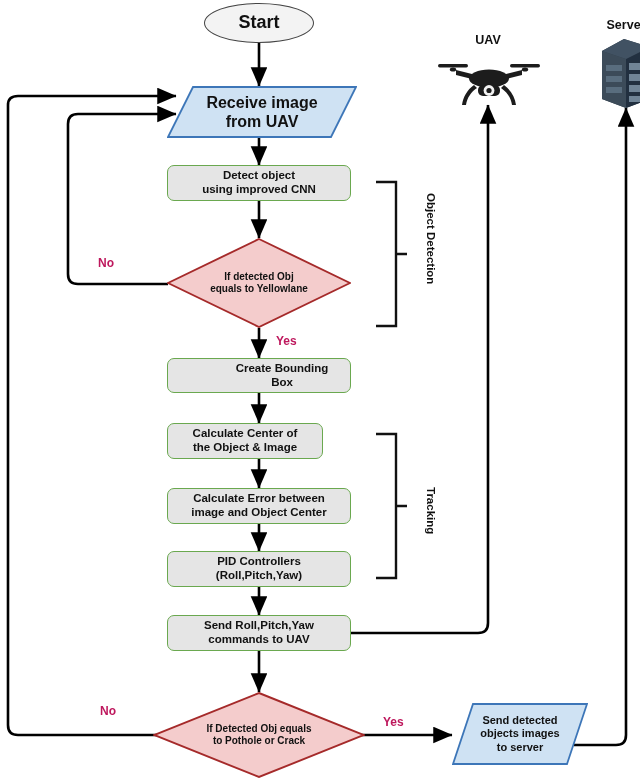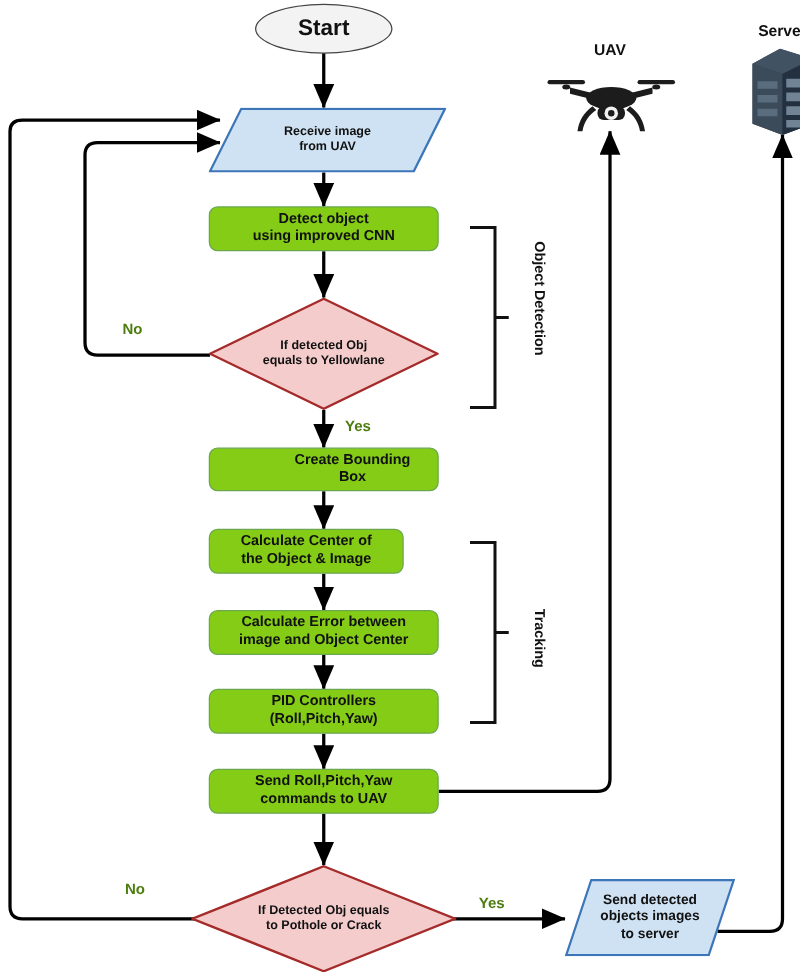--- a/index.html
+++ b/index.html
@@ -1,26 +1,26 @@
 <!DOCTYPE html>
 <html><head>
 <meta charset="utf-8">
 <style>
   html,body{margin:0;padding:0;background:#ffffff;}
   body{width:640px;height:778px;font-family:"Liberation Sans",sans-serif;}
   #stage{position:relative;width:640px;height:778px;overflow:hidden;background:#fff;}
   #wires{position:absolute;left:0;top:0;width:640px;height:778px;}
   .node{position:absolute;box-sizing:border-box;display:flex;align-items:center;justify-content:center;text-align:center;font-weight:bold;color:#111;line-height:1.18;}
-  .proc{background:#84cc16;border:1.6px solid #6aa84f;border-radius:7px;font-size:11.5px;}
+  .proc{background:#e5e5e5;border:1.6px solid #6aa84f;border-radius:7px;font-size:11.5px;}
   .term{background:#f3f3f3;border:1.6px solid #444;border-radius:50%;font-size:18px;}
   .io-wrap{position:absolute;}
-  .io-txt{position:absolute;left:0;top:0;width:100%;height:100%;display:flex;align-items:center;justify-content:center;text-align:center;font-weight:bold;font-size:10px;color:#111;line-height:1.2;}
+  .io-txt{position:absolute;left:0;top:0;width:100%;height:100%;display:flex;align-items:center;justify-content:center;text-align:center;font-weight:bold;font-size:16px;color:#111;line-height:1.2;}
   .dia-wrap{position:absolute;}
   .dia-txt{position:absolute;left:0;top:0;width:100%;height:100%;display:flex;align-items:center;justify-content:center;text-align:center;font-weight:bold;font-size:10px;color:#111;line-height:1.2;}
-  .edge-lbl{position:absolute;font-size:12px;font-weight:bold;color:#4d7c0f;}
+  .edge-lbl{position:absolute;font-size:12px;font-weight:bold;color:#be185d;}
   .grp-lbl{position:absolute;font-size:11.5px;font-weight:bold;color:#111;white-space:nowrap;
            writing-mode:vertical-rl;text-orientation:mixed;}
   .dev-lbl{position:absolute;font-size:12.5px;font-weight:bold;color:#111;white-space:nowrap;text-align:center;}
   .dev{position:absolute;}
 </style>
 </head>
 <body>
 
 <div id="stage">
 

